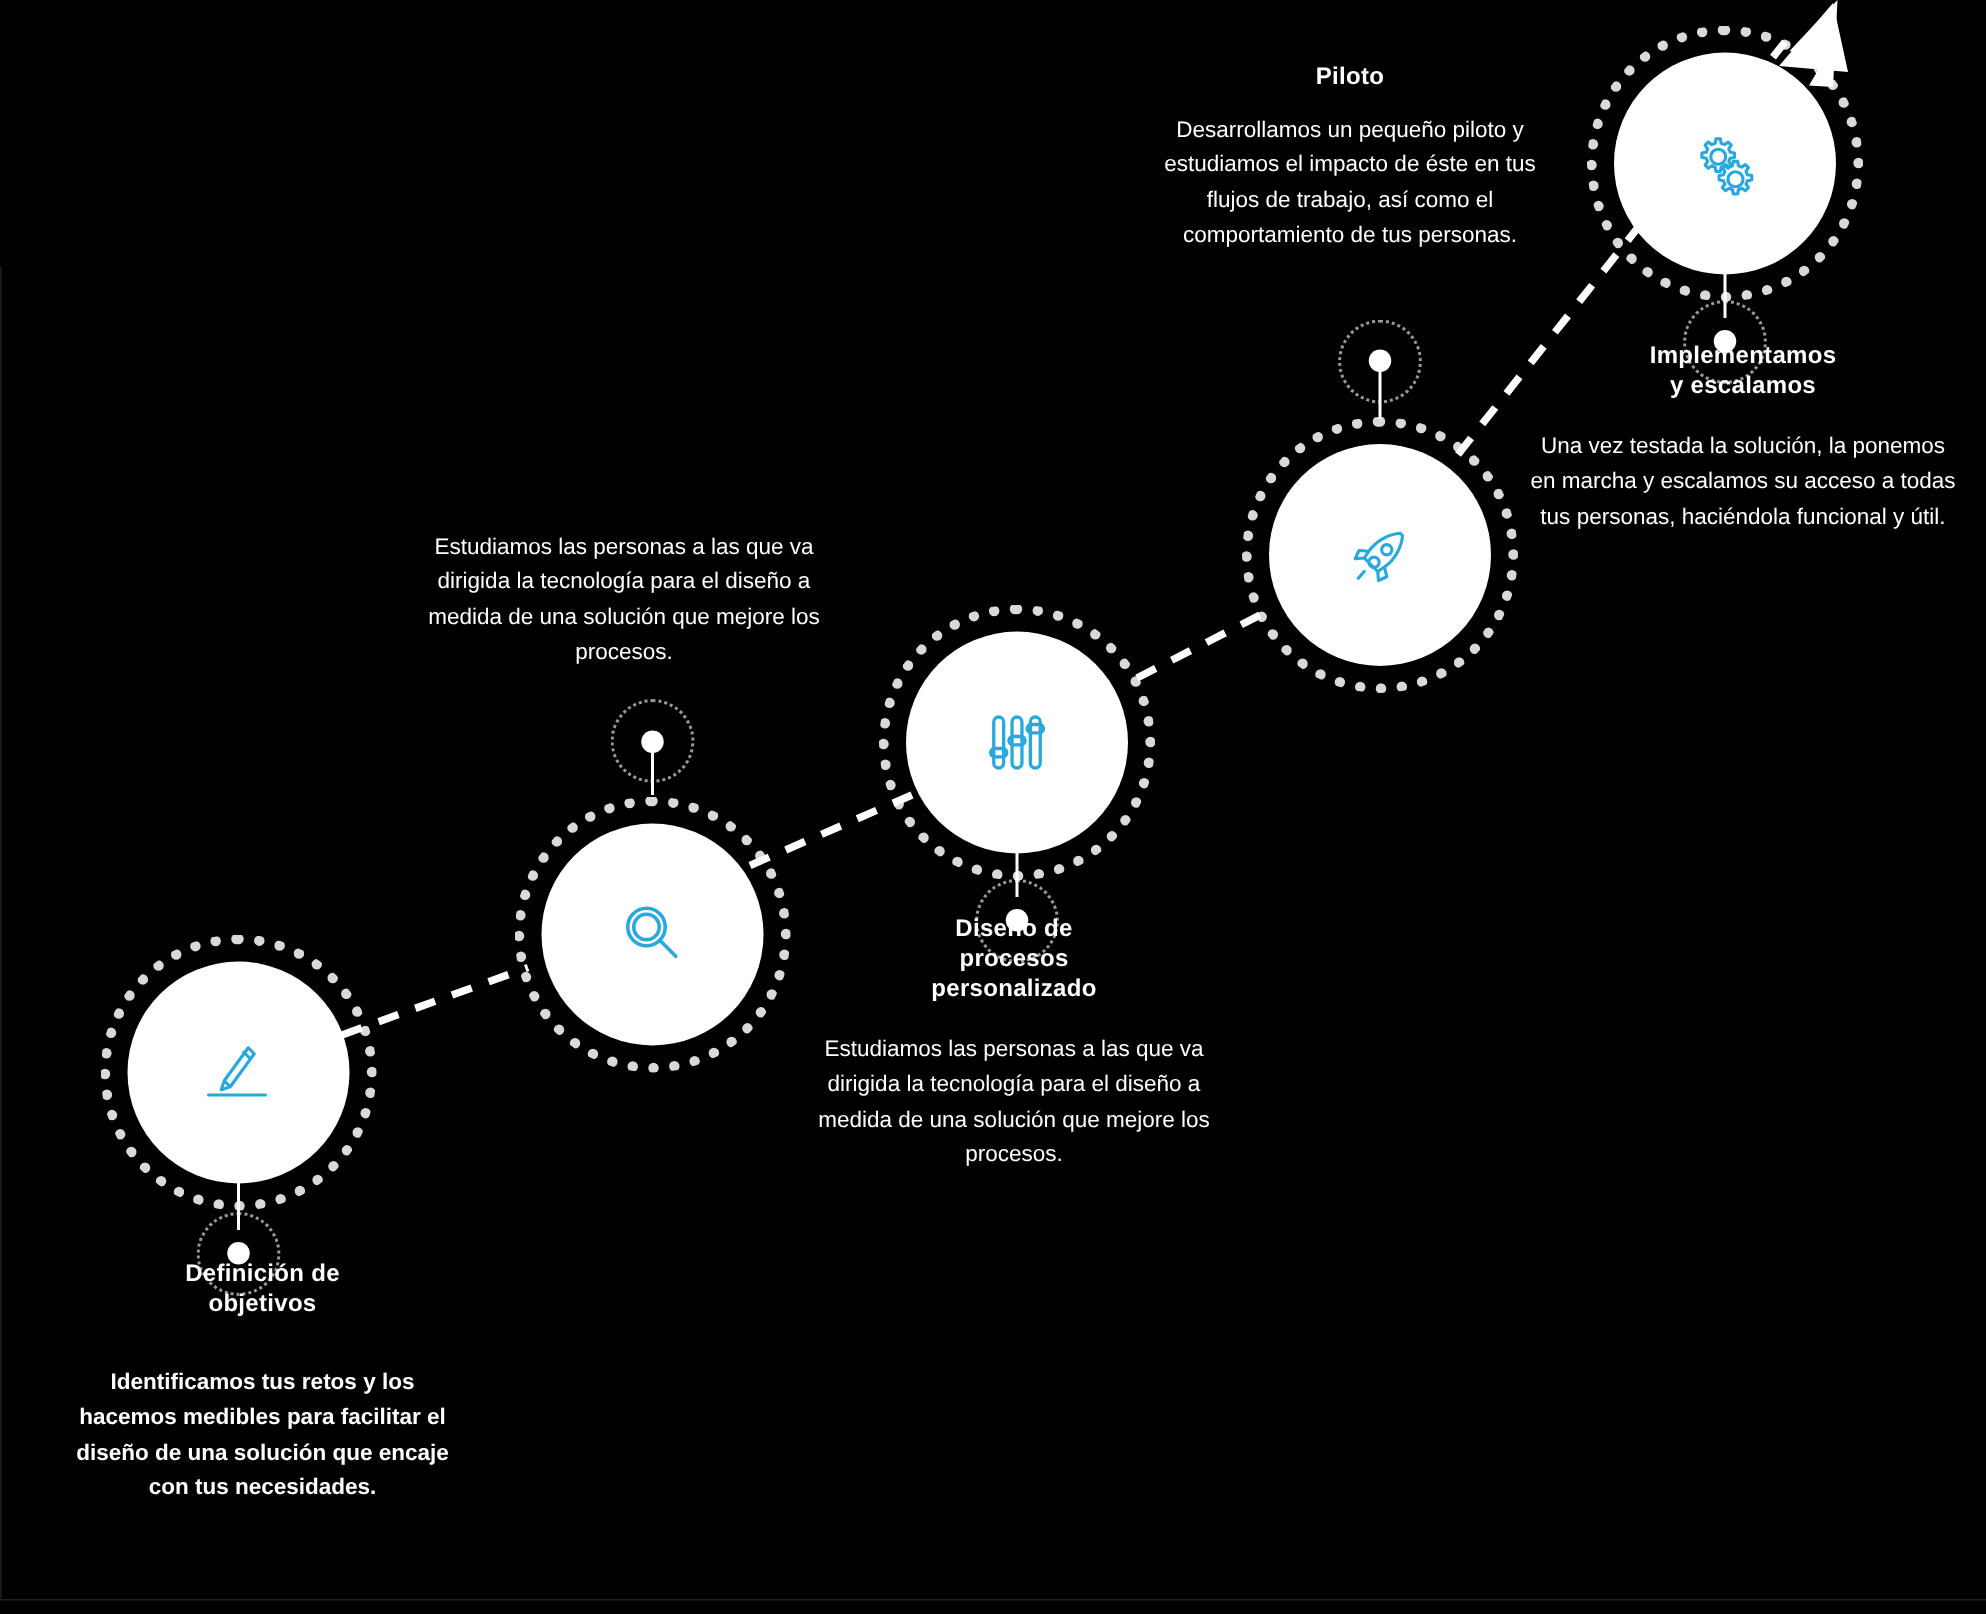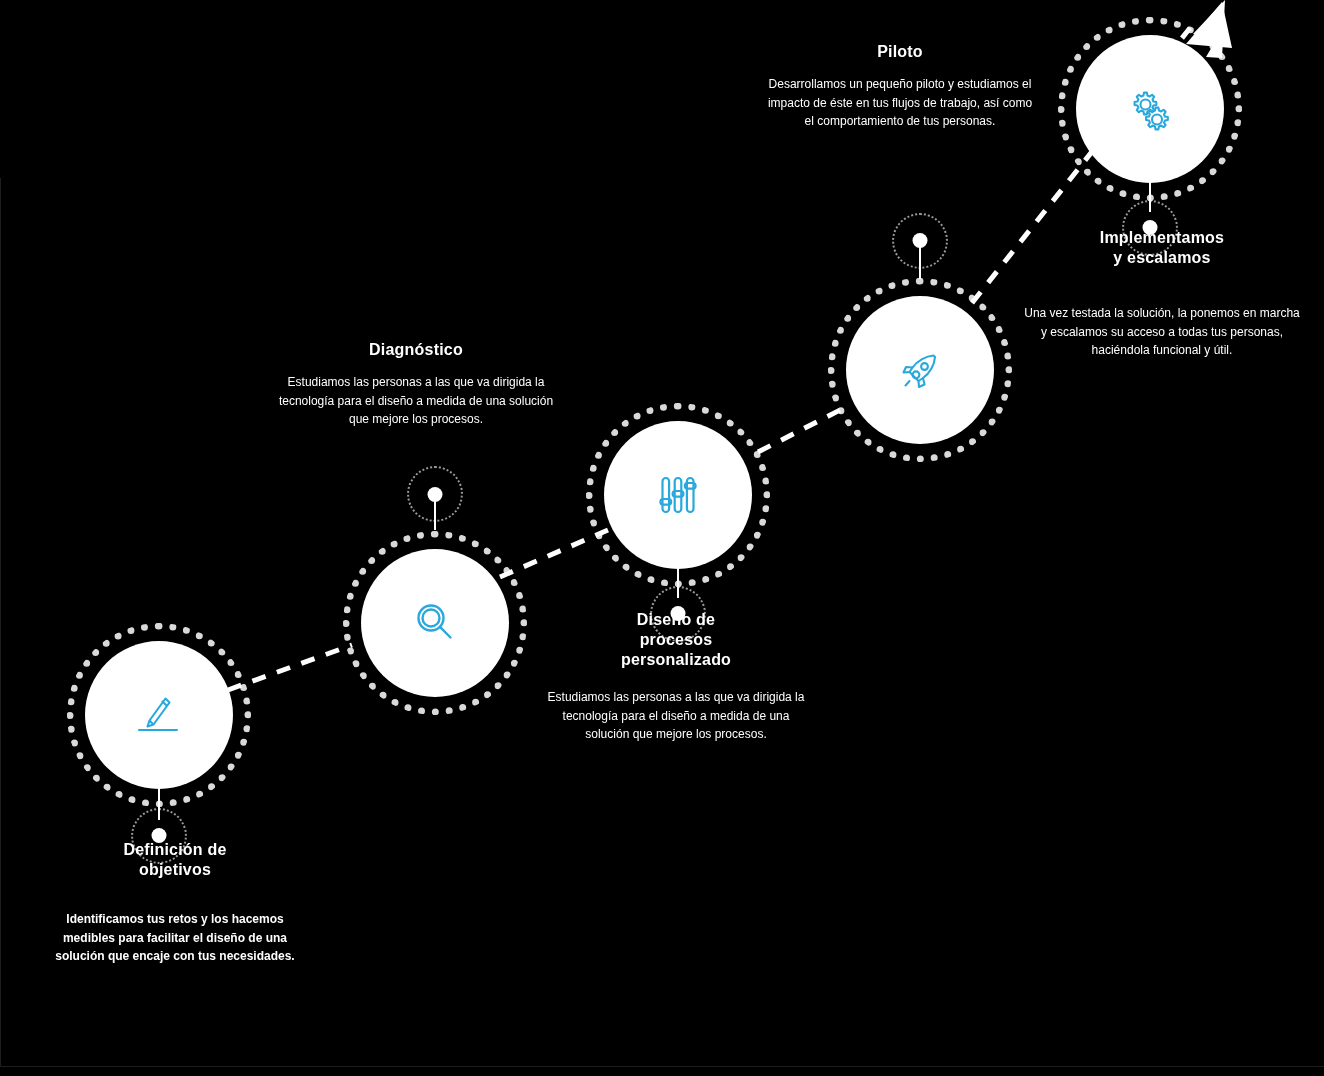--- a/index.html
+++ b/index.html
@@ -63,21 +63,21 @@
     transform:translateX(-50%);
   }
 
   
   .block{ position:absolute; text-align:center; }
   .block h3{
     font-size:16px; font-weight:700; line-height:1.25;
     letter-spacing:.2px; color:#ffffff;
   }
   .block p{
-    font-size:12px; font-weight:400; line-height:1.56;
+    font-size:15px; font-weight:400; line-height:1.56;
     color:#ffffff; margin-top:9px;
   }
   .block.tight p{ margin-top:13px; }
 </style>
 </head>
 <body>
 
 <div id="stage">
 
   <div class="frame-edge-left"></div>
@@ -129,23 +129,20 @@
           <path d="M31.2 30.2 L41.5 40.5"></path>
         </svg>
       </span>
     </div>
     <div class="stem" style="top:-34px; height:36px;"></div>
     <div class="halo-small" style="top:-62px;"></div>
     <div class="stem-dot" style="top:-41px;"></div>
   </div>
 
   <div class="block tight" style="left:277px; top:340px; width:278px;">
-    <h3>
-      <span>Diagnóstico</span>
-    </h3>
     <p class="body">Estudiamos las personas a las que va dirigida la tecnología para el diseño a medida de una solución que mejore los procesos.</p>
   </div>
 
   <div class="node" style="left:583px; top:400px; width:190px; height:190px;">
     <div class="halo" style="width:184px; height:184px; border-width:7px;"></div>
     <div class="disc" style="width:148px; height:148px;">
       <span>
         <svg width="50" height="50" viewBox="0 0 50 50" fill="none" stroke="#29a8dd" stroke-width="2.2" stroke-linecap="round" stroke-linejoin="round">
           <rect x="9.5" y="8" width="6.6" height="34" rx="3.3"></rect>
           <rect x="7.4" y="29" width="10.8" height="5.6" rx="2.8"></rect>
@@ -211,16 +208,16 @@
     <div class="stem" style="top:168px; height:30px;"></div>
     <div class="halo-small" style="top:186px;"></div>
     <div class="stem-dot" style="top:206px;"></div>
   </div>
 
   <div class="block" style="left:1014px; top:228px; width:296px;">
     <h3>
       <span>Implementamos</span><br>
       <span>y escalamos</span>
     </h3>
-    <p class="body" style="margin-top:36px; padding:0 6px;">Una vez testada la solución, la ponemos en marcha y escalamos su acceso a todas tus personas, haciéndola funcional y útil.</p>
+    <p class="body" style="margin-top:18px; padding:0 6px;">Una vez testada la solución, la ponemos en marcha y escalamos su acceso a todas tus personas, haciéndola funcional y útil.</p>
   </div>
 
 </div>
 
 </body></html>

